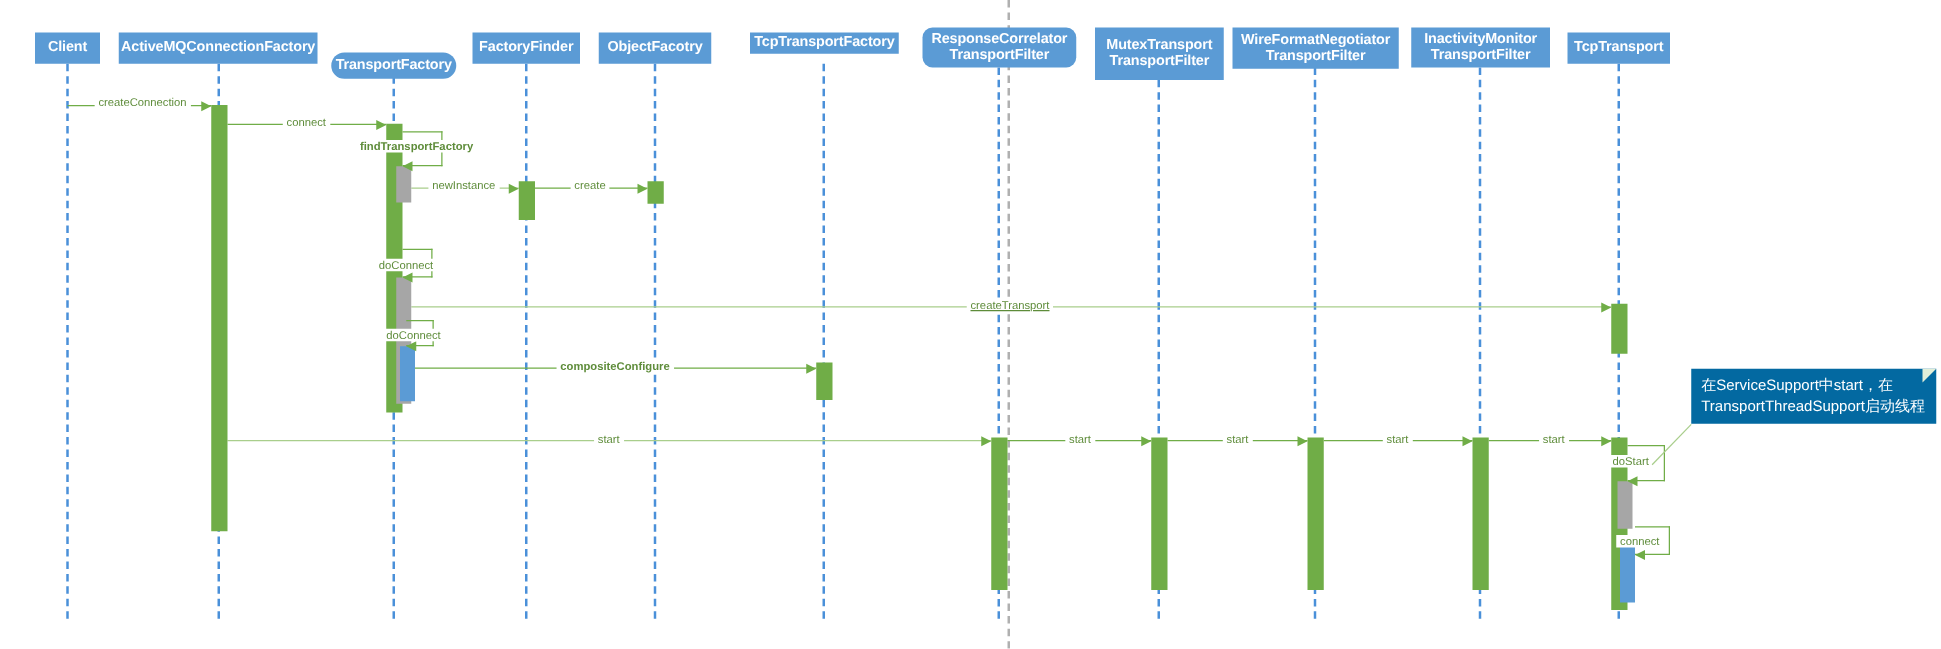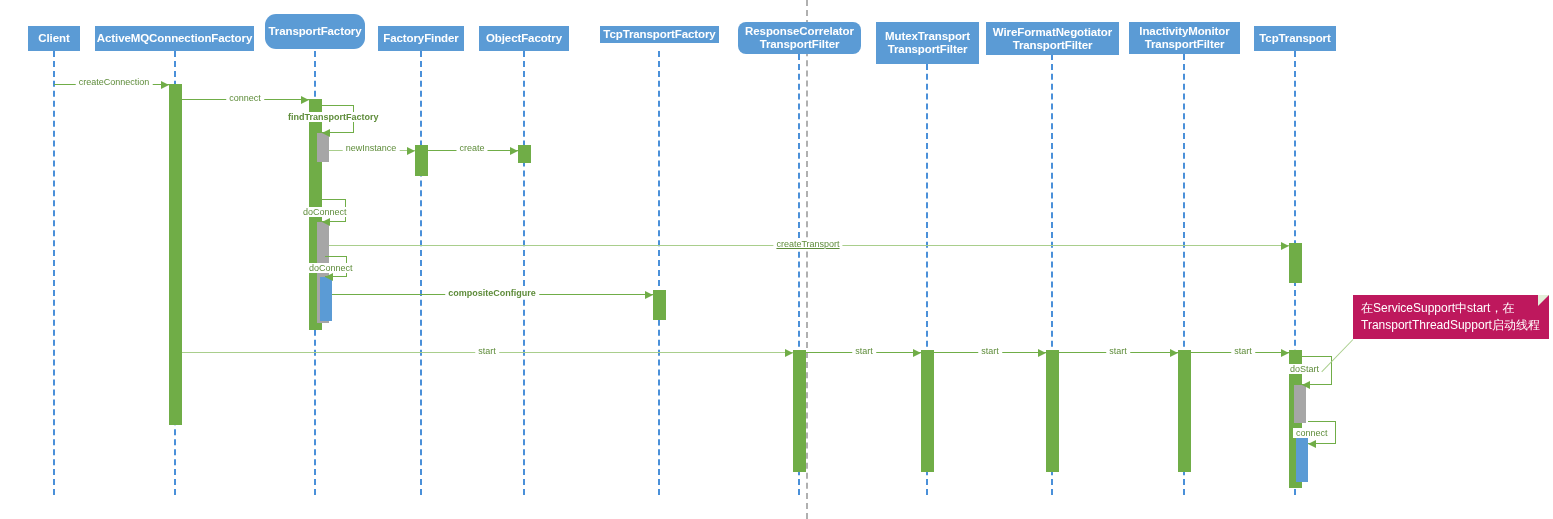--- a/index.html
+++ b/index.html
@@ -93,21 +93,21 @@
     box-sizing: border-box;
     border: 1.5px solid #70AD47;
     border-left: none;
     background: transparent;
   }
 
   
   .note-box {
     position: absolute;
     box-sizing: border-box;
-    background: #be185d;
+    background: #0369a1;
     color: #ffffff;
     font-size: 12px;
     line-height: 17px;
     padding: 5px 8px 4px 8px;
     white-space: pre-line;
   }
   .note-fold {
     position: absolute;
     width: 0; height: 0;
     border-left: 11px solid #E2EFD9;
@@ -126,21 +126,21 @@
 <div id="diagram-root">
   <div id="page-dividers-layer">
       <div class="page-divider" style="left: 806px; top: 0px; height: 519px;"></div>
     </div>
   <div id="lifelines-layer">
       <div class="lifeline-line" style="left: 53px; top: 51px; height: 444px;"></div>
       <div class="lifeline-header" style="left: 28px; top: 26px; width: 52px; height: 25px;">Client</div>
       <div class="lifeline-line" style="left: 174px; top: 51px; height: 444px;"></div>
       <div class="lifeline-header" style="left: 95px; top: 26px; width: 159px; height: 25px;">ActiveMQConnectionFactory</div>
       <div class="lifeline-line" style="left: 314px; top: 51px; height: 444px;"></div>
-      <div class="lifeline-header" style="left: 265px; top: 14px; width: 100px; height: 35px; border-radius: 11px;">TransportFactory</div>
+      <div class="lifeline-header" style="left: 265px; top: 42px; width: 100px; height: 21px; border-radius: 11px;">TransportFactory</div>
       <div class="lifeline-line" style="left: 420px; top: 51px; height: 444px;"></div>
       <div class="lifeline-header" style="left: 378px; top: 26px; width: 86px; height: 25px;">FactoryFinder</div>
       <div class="lifeline-line" style="left: 523px; top: 51px; height: 444px;"></div>
       <div class="lifeline-header" style="left: 479px; top: 26px; width: 90px; height: 25px;">ObjectFacotry</div>
       <div class="lifeline-line" style="left: 658px; top: 51px; height: 444px;"></div>
       <div class="lifeline-header" style="left: 600px; top: 26px; width: 119px; height: 17px;">TcpTransportFactory</div>
       <div class="lifeline-line" style="left: 798px; top: 54px; height: 441px;"></div>
       <div class="lifeline-header" style="left: 738px; top: 22px; width: 123px; height: 32px; border-radius: 8px;">ResponseCorrelator
 TransportFilter</div>
       <div class="lifeline-line" style="left: 926px; top: 54px; height: 441px;"></div>

